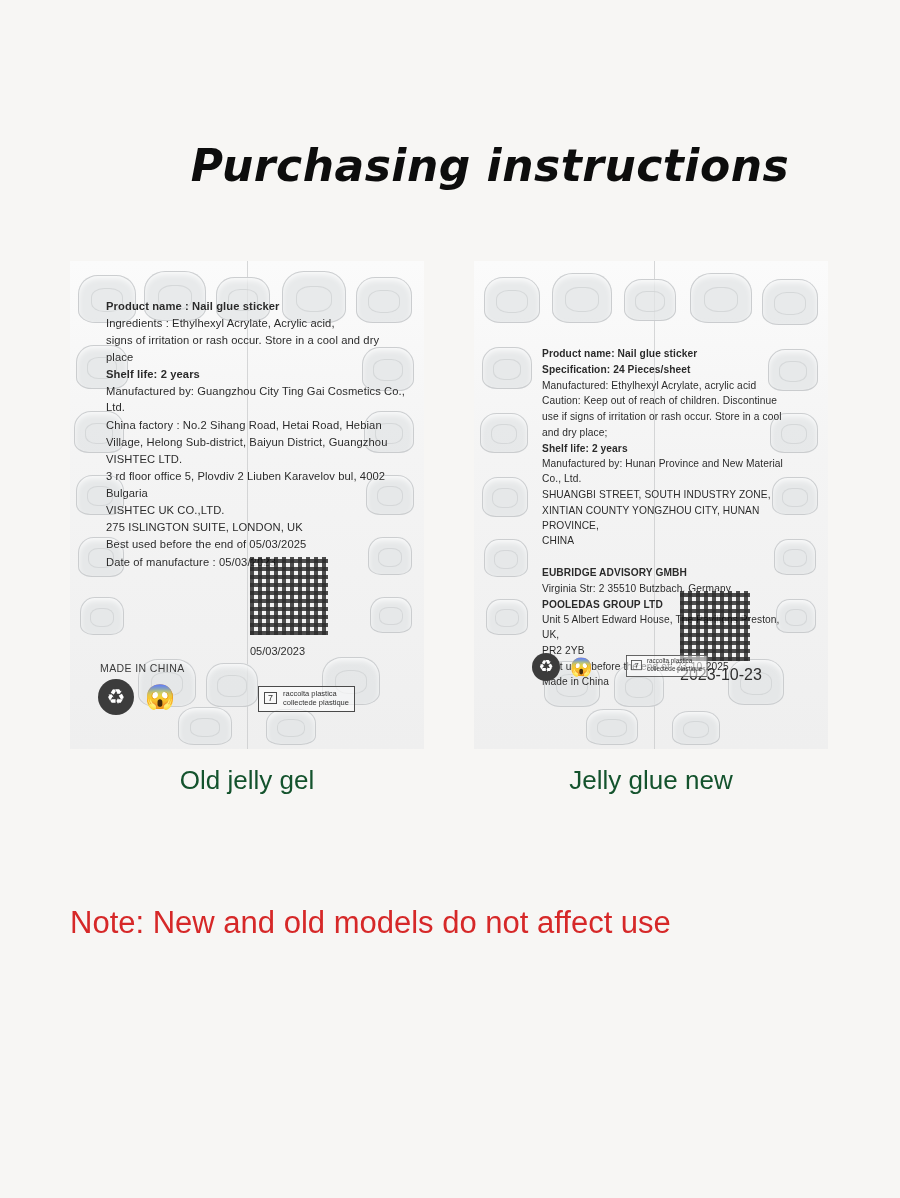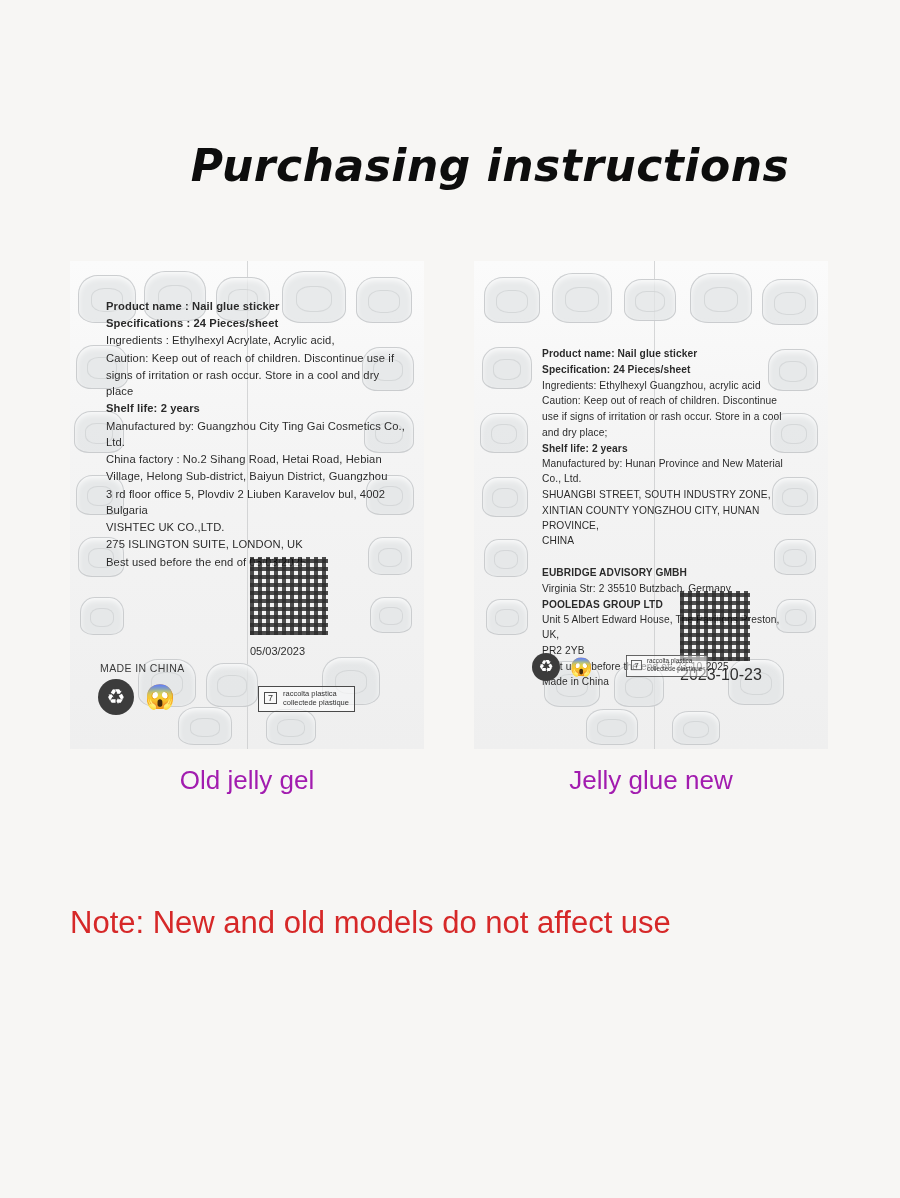--- a/index.html
+++ b/index.html
@@ -201,21 +201,21 @@
     left: 0;
     width: 900px;
     height: 50px;
   }
   .caption {
     position: absolute;
     top: 0;
     width: 354px;
     text-align: center;
     font-size: 26px;
-    color: #a21caf;
+    color: #14532d;
   }
   .caption-left { left: 70px; }
   .caption-right { left: 474px; }
 
   .note {
     position: absolute;
     left: 70px;
     top: 898px;
     width: 780px;
     color: #d62828;
@@ -254,32 +254,32 @@
         <div class="blob" style="left:300px;top:336px; width:42px; height:36px;"></div>
         <div class="blob" style="left:68px; top:398px; width:58px; height:48px;"></div>
         <div class="blob" style="left:136px;top:402px; width:52px; height:44px;"></div>
         <div class="blob" style="left:252px;top:396px; width:58px; height:48px;"></div>
         <div class="blob" style="left:108px;top:446px; width:54px; height:38px;"></div>
         <div class="blob" style="left:196px;top:448px; width:50px; height:36px;"></div>
       </div>
 
       <div class="label-text label-left">
         <p class="em">Product name : Nail glue sticker</p>
-        <p class="em">Specifications : 24 Pieces/sheet</p>
         <p>Ingredients : Ethylhexyl Acrylate, Acrylic acid,</p>
-        <p>Caution: Keep out of reach of children. Discontinue use if</p>
         <p>signs of irritation or rash occur. Store in a cool and dry place</p>
         <p class="em">Shelf life: 2 years</p>
         <p>Manufactured by: Guangzhou City Ting Gai Cosmetics Co., Ltd.</p>
         <p>China factory : No.2 Sihang Road, Hetai Road, Hebian</p>
         <p>Village, Helong Sub-district, Baiyun District, Guangzhou</p>
+        <p>VISHTEC LTD.</p>
         <p>3 rd floor office 5, Plovdiv 2 Liuben Karavelov bul, 4002 Bulgaria</p>
         <p>VISHTEC UK CO.,LTD.</p>
         <p>275 ISLINGTON SUITE, LONDON, UK</p>
         <p>Best used before the end of  05/03/2025</p>
+        <p>Date of manufacture : 05/03/2023</p>
       </div>
 
       <div class="qr qr-left"></div>
       <div class="date-box date-left">05/03/2023</div>
       <div class="made-in">MADE IN CHINA</div>
 
       <div class="recycle-row recycle-left">
         <span class="ico ico-recycle">♻</span>
         <span class="ico ico-bin">😱</span>
       </div>
@@ -314,21 +314,21 @@
         <div class="blob" style="left:70px; top:400px; width:56px; height:46px;"></div>
         <div class="blob" style="left:140px;top:404px; width:50px; height:42px;"></div>
         <div class="blob" style="left:254px;top:398px; width:56px; height:46px;"></div>
         <div class="blob" style="left:112px;top:448px; width:52px; height:36px;"></div>
         <div class="blob" style="left:198px;top:450px; width:48px; height:34px;"></div>
       </div>
 
       <div class="label-text label-right">
         <p class="em">Product name: Nail glue sticker</p>
         <p class="em">Specification: 24 Pieces/sheet</p>
-        <p>Ingredients: Ethylhexyl Guangzhou, acrylic acid</p>
+        <p>Manufactured: Ethylhexyl Acrylate, acrylic acid</p>
         <p>Caution: Keep out of reach of children. Discontinue</p>
         <p>use if signs of irritation or rash occur. Store in a cool</p>
         <p>and dry place;</p>
         <p class="em">Shelf life: 2 years</p>
         <p>Manufactured by: Hunan Province and New Material Co., Ltd.</p>
         <p>SHUANGBI STREET, SOUTH INDUSTRY ZONE,</p>
         <p>XINTIAN COUNTY YONGZHOU CITY, HUNAN PROVINCE,</p>
         <p>CHINA</p>
         <p>&nbsp;</p>
         <p class="em">EUBRIDGE ADVISORY GMBH</p>

